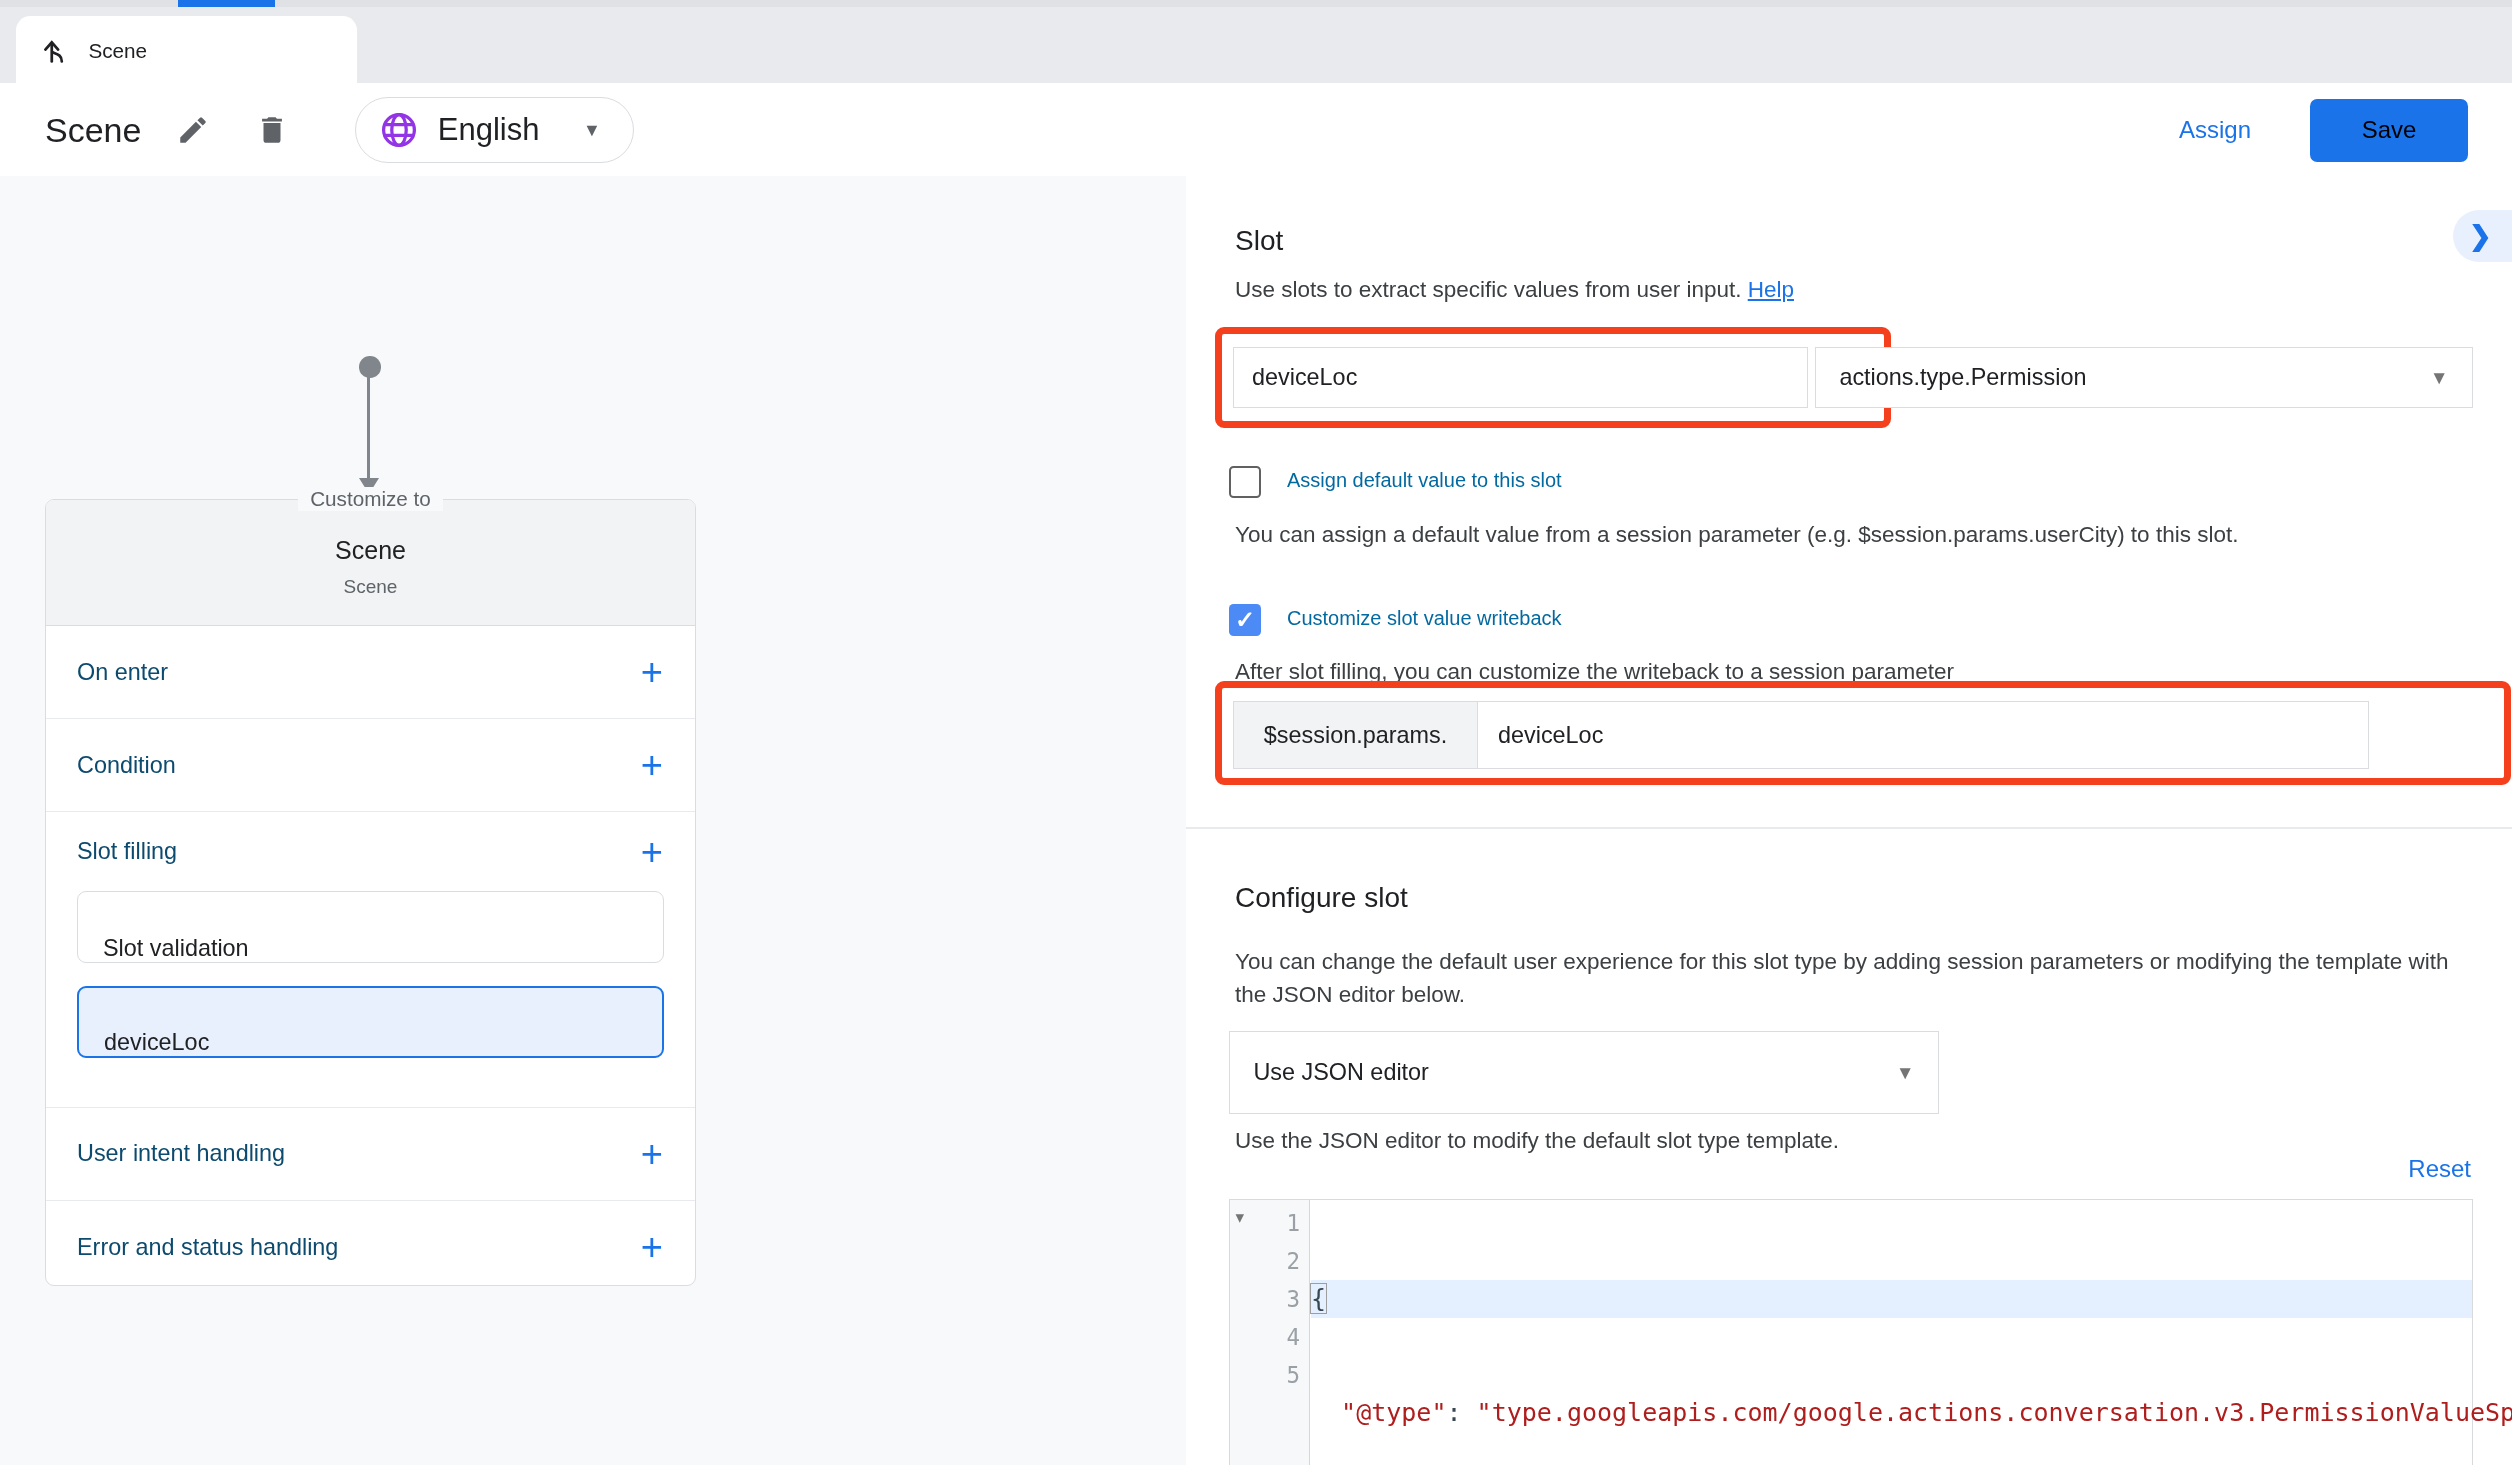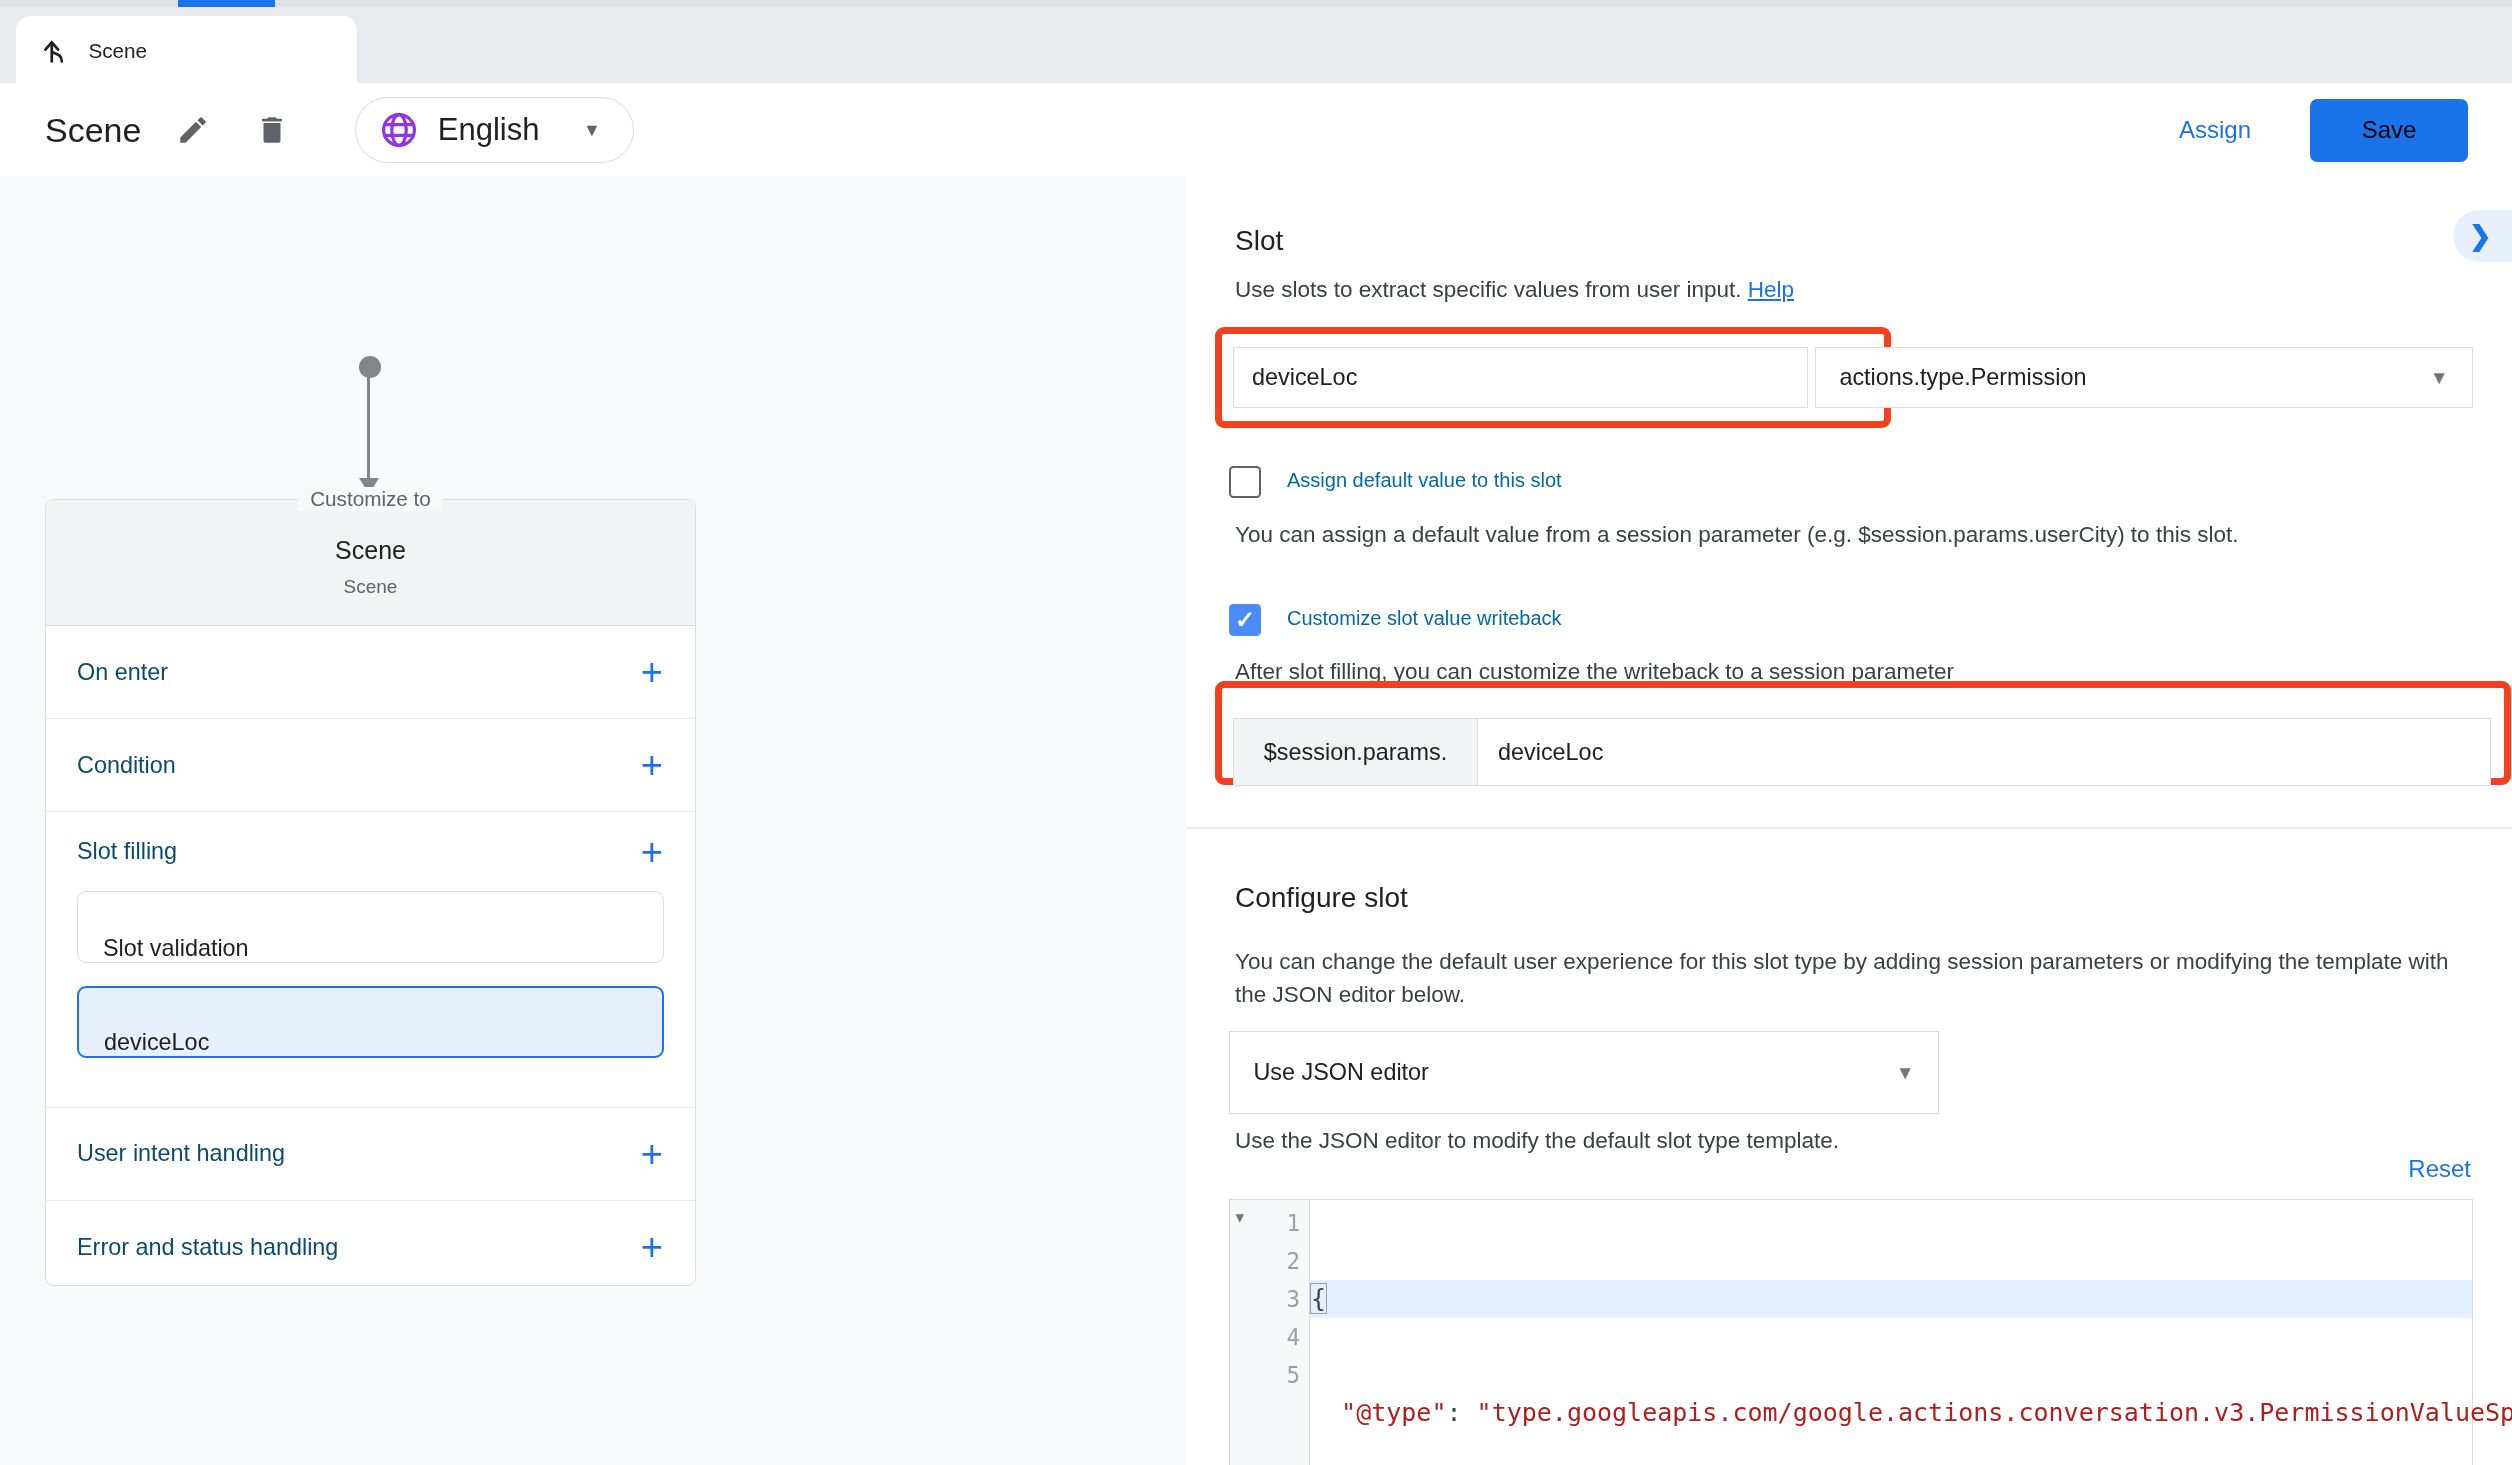--- a/index.html
+++ b/index.html
@@ -224,21 +224,21 @@
     <div class="cbx-label" style="left:101px; top:293px;">Assign default value to this slot</div>
     <div class="rp-text" style="top:346px;">You can assign a default value from a session parameter (e.g. $session.params.userCity) to this slot.</div>
 
     <div class="cbx checked" style="left:43px; top:428px;">
       <span>✓</span>
     </div>
     <div class="cbx-label" style="left:101px; top:431px;">Customize slot value writeback</div>
     <div class="rp-text" style="top:483px;">After slot filling, you can customize the writeback to a session parameter</div>
 
     <div class="hl-box" style="left:29px; top:505px; width:1296px; height:104px;"></div>
-    <div class="field-group" style="left:47px; top:542px; width:1258px; height:68px;text-align:right;">
+    <div class="field-group" style="left:47px; top:525px; width:1136px; height:68px;text-align:right;">
       <div class="field-prefix">$session.params.</div>
       <div class="field-value">deviceLoc</div>
     </div>
 
     <div class="rp-divider"></div>
 
     <div class="rp-h1" style="top:706px;">Configure slot</div>
     <div class="rp-text" style="top:769px; width:1249px; line-height:33px;">You can change the default user experience for this slot type by adding session parameters or modifying the template with the JSON editor below.</div>
 
     <div class="dropdown" style="left:43px; top:855px; width:710px; height:83px;">

